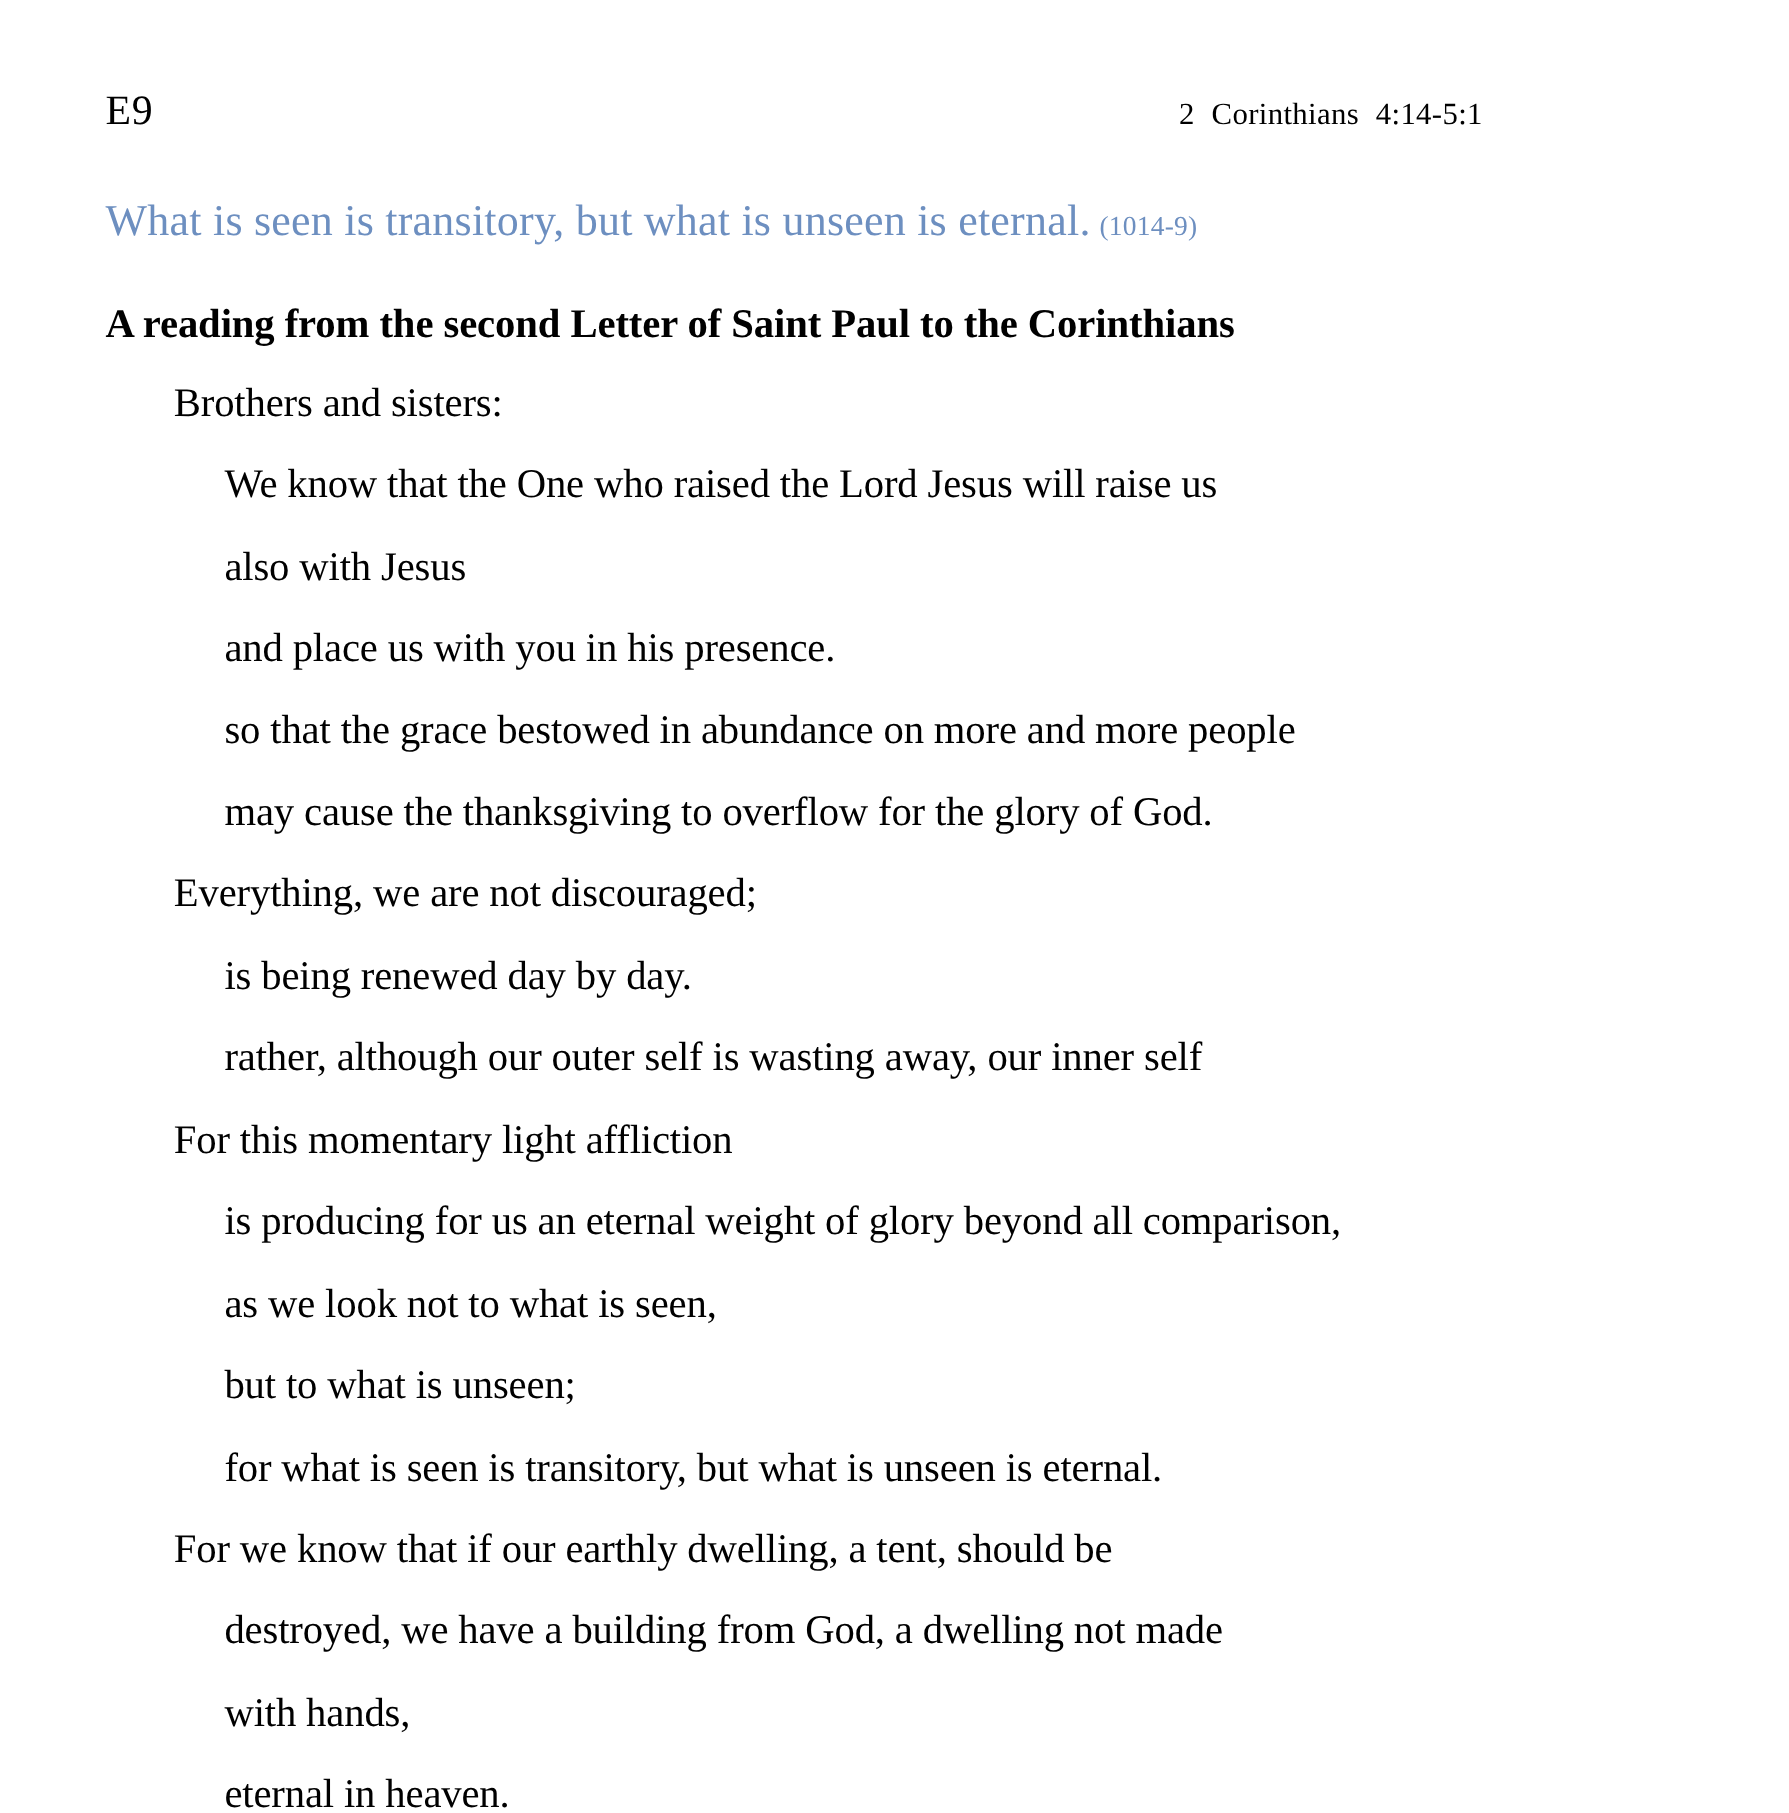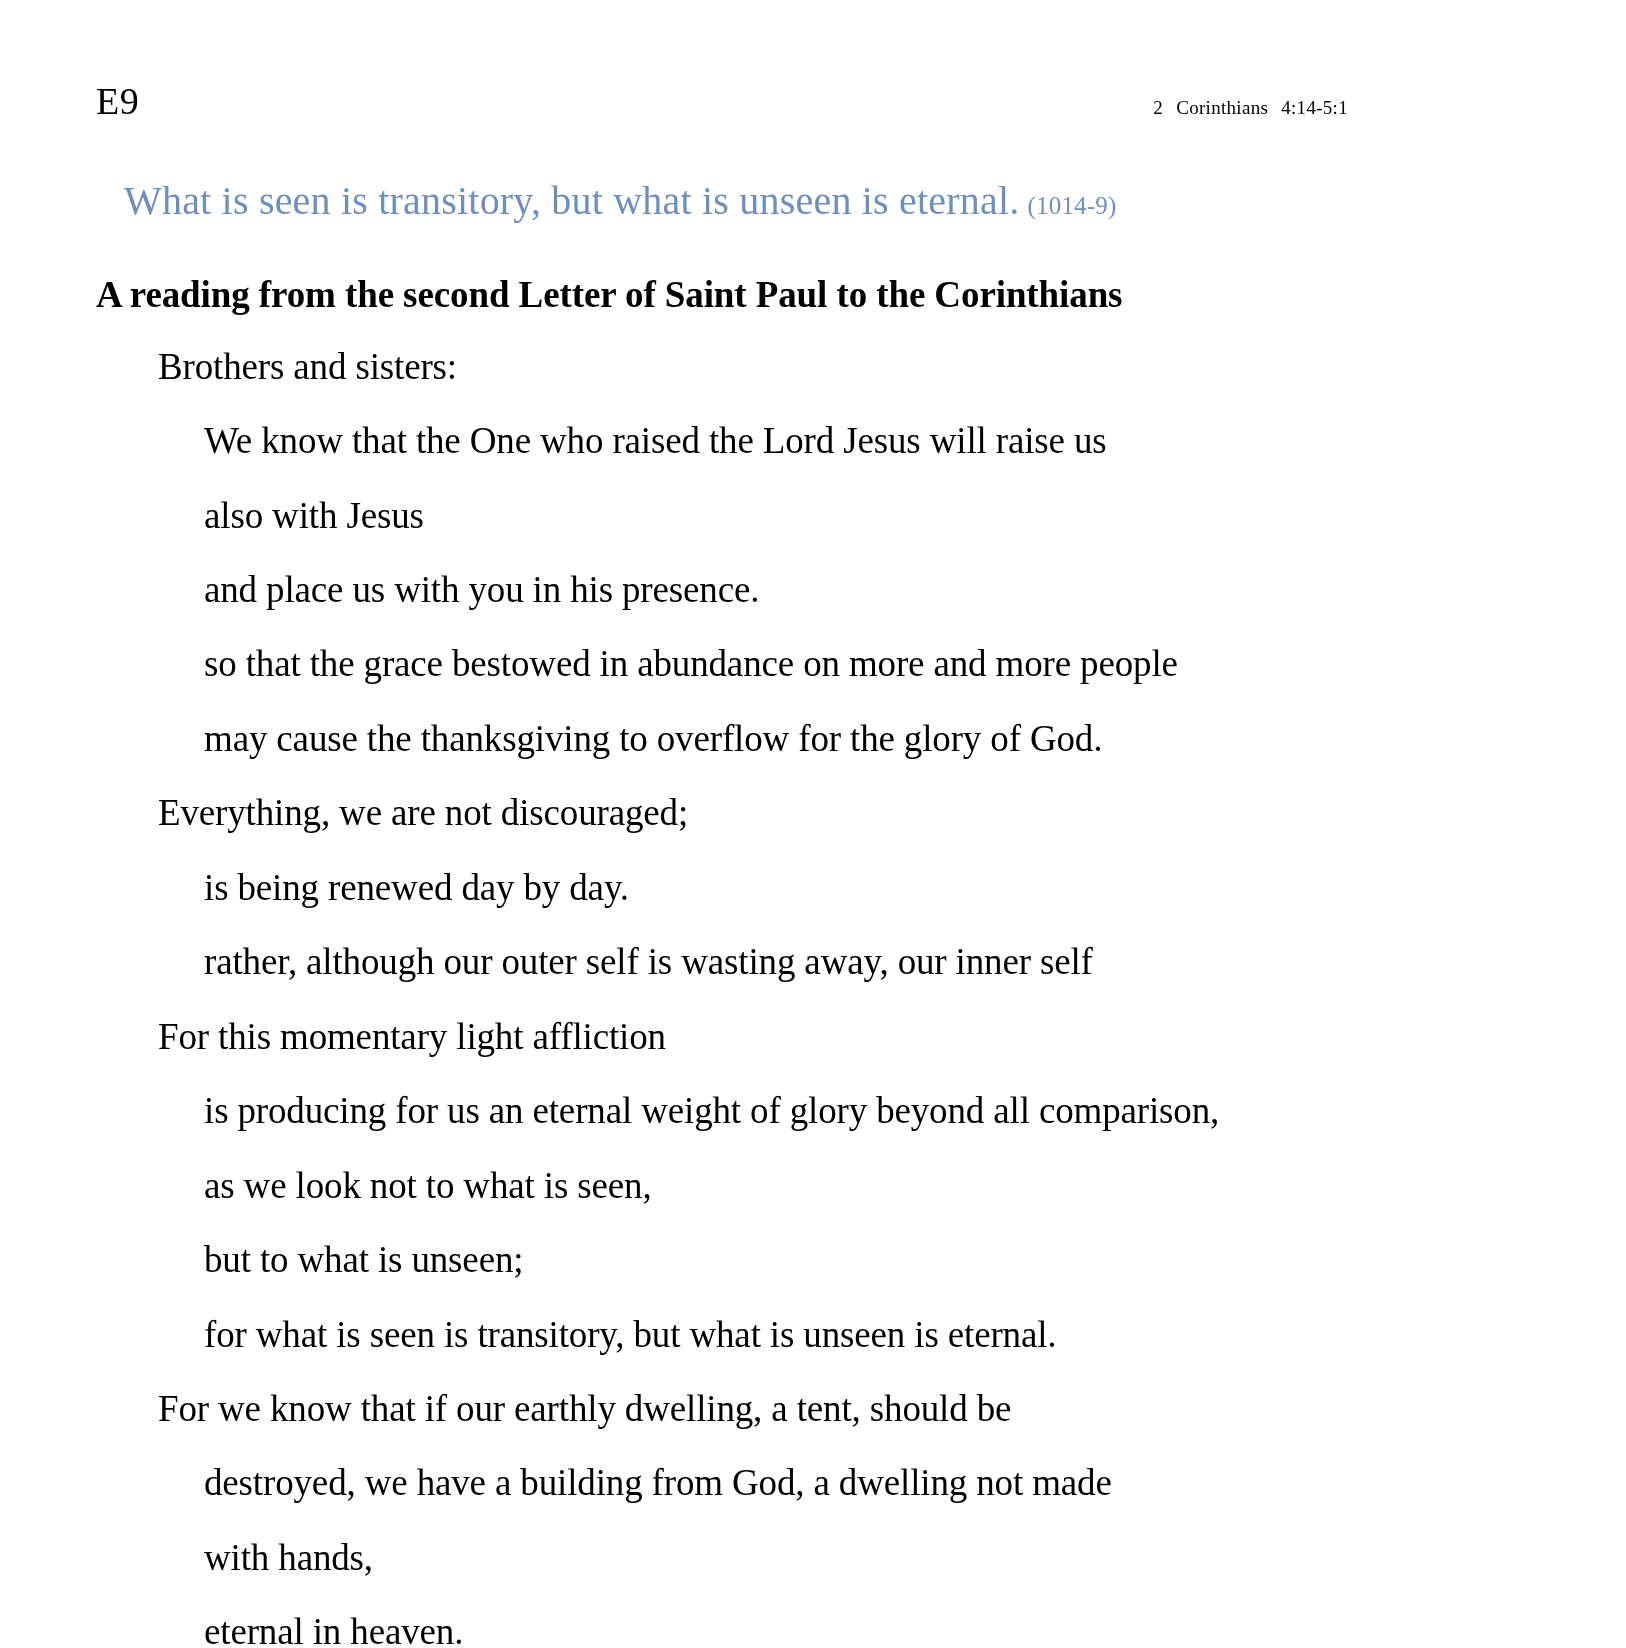--- a/index.html
+++ b/index.html
@@ -34,36 +34,35 @@
     align-items: baseline;
     justify-content: space-between;
   }
   .page-label {
     font-size: 38px;
     line-height: 1;
     letter-spacing: 0.5px;
     color: #000000;
   }
   .citation {
-    font-size: 19px;
+    font-size: 28px;
     line-height: 1;
     color: #000000;
     letter-spacing: 0.3px;
     word-spacing: 8px;
   }
 
   
   .title-line {
     position: absolute;
     top: 178px;
     left: 96px;
     right: 96px;
     line-height: 1.15;
     white-space: nowrap;
-    margin-left: 28px;
   }
   .title-text {
     font-size: 40px;
     color: #6d8fc0;
     letter-spacing: 0.2px;
   }
   .title-ref {
     font-size: 25px;
     color: #6d8fc0;
     margin-left: 8px;

